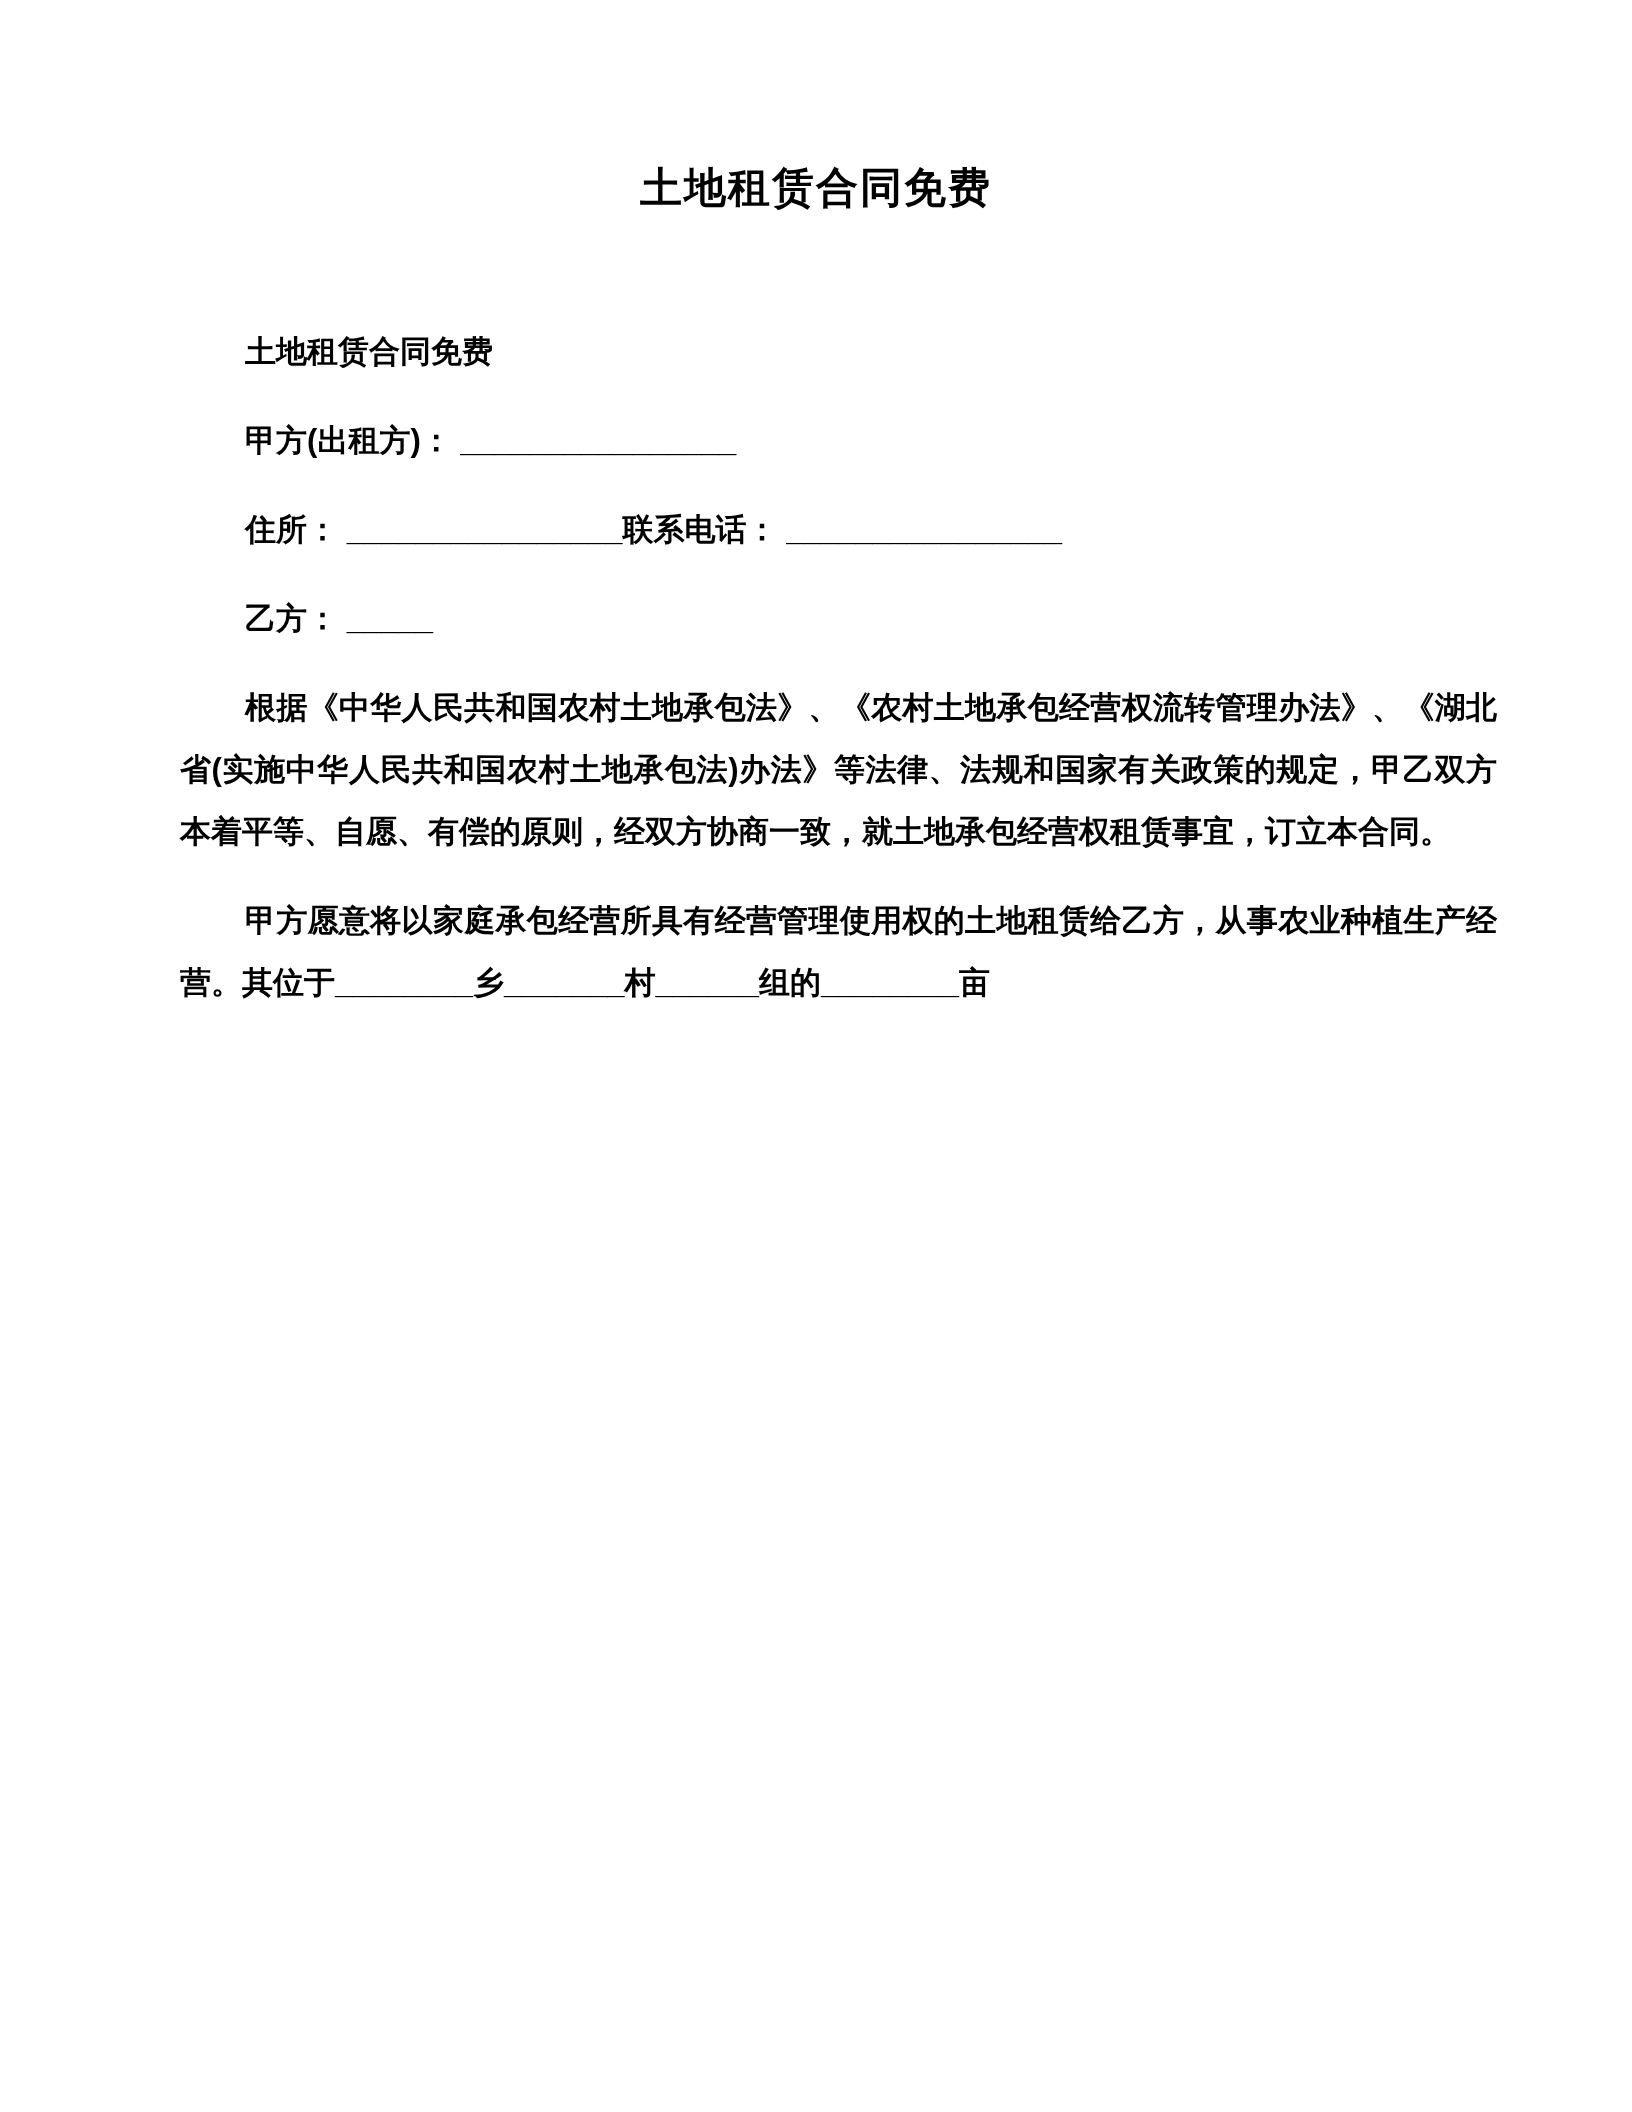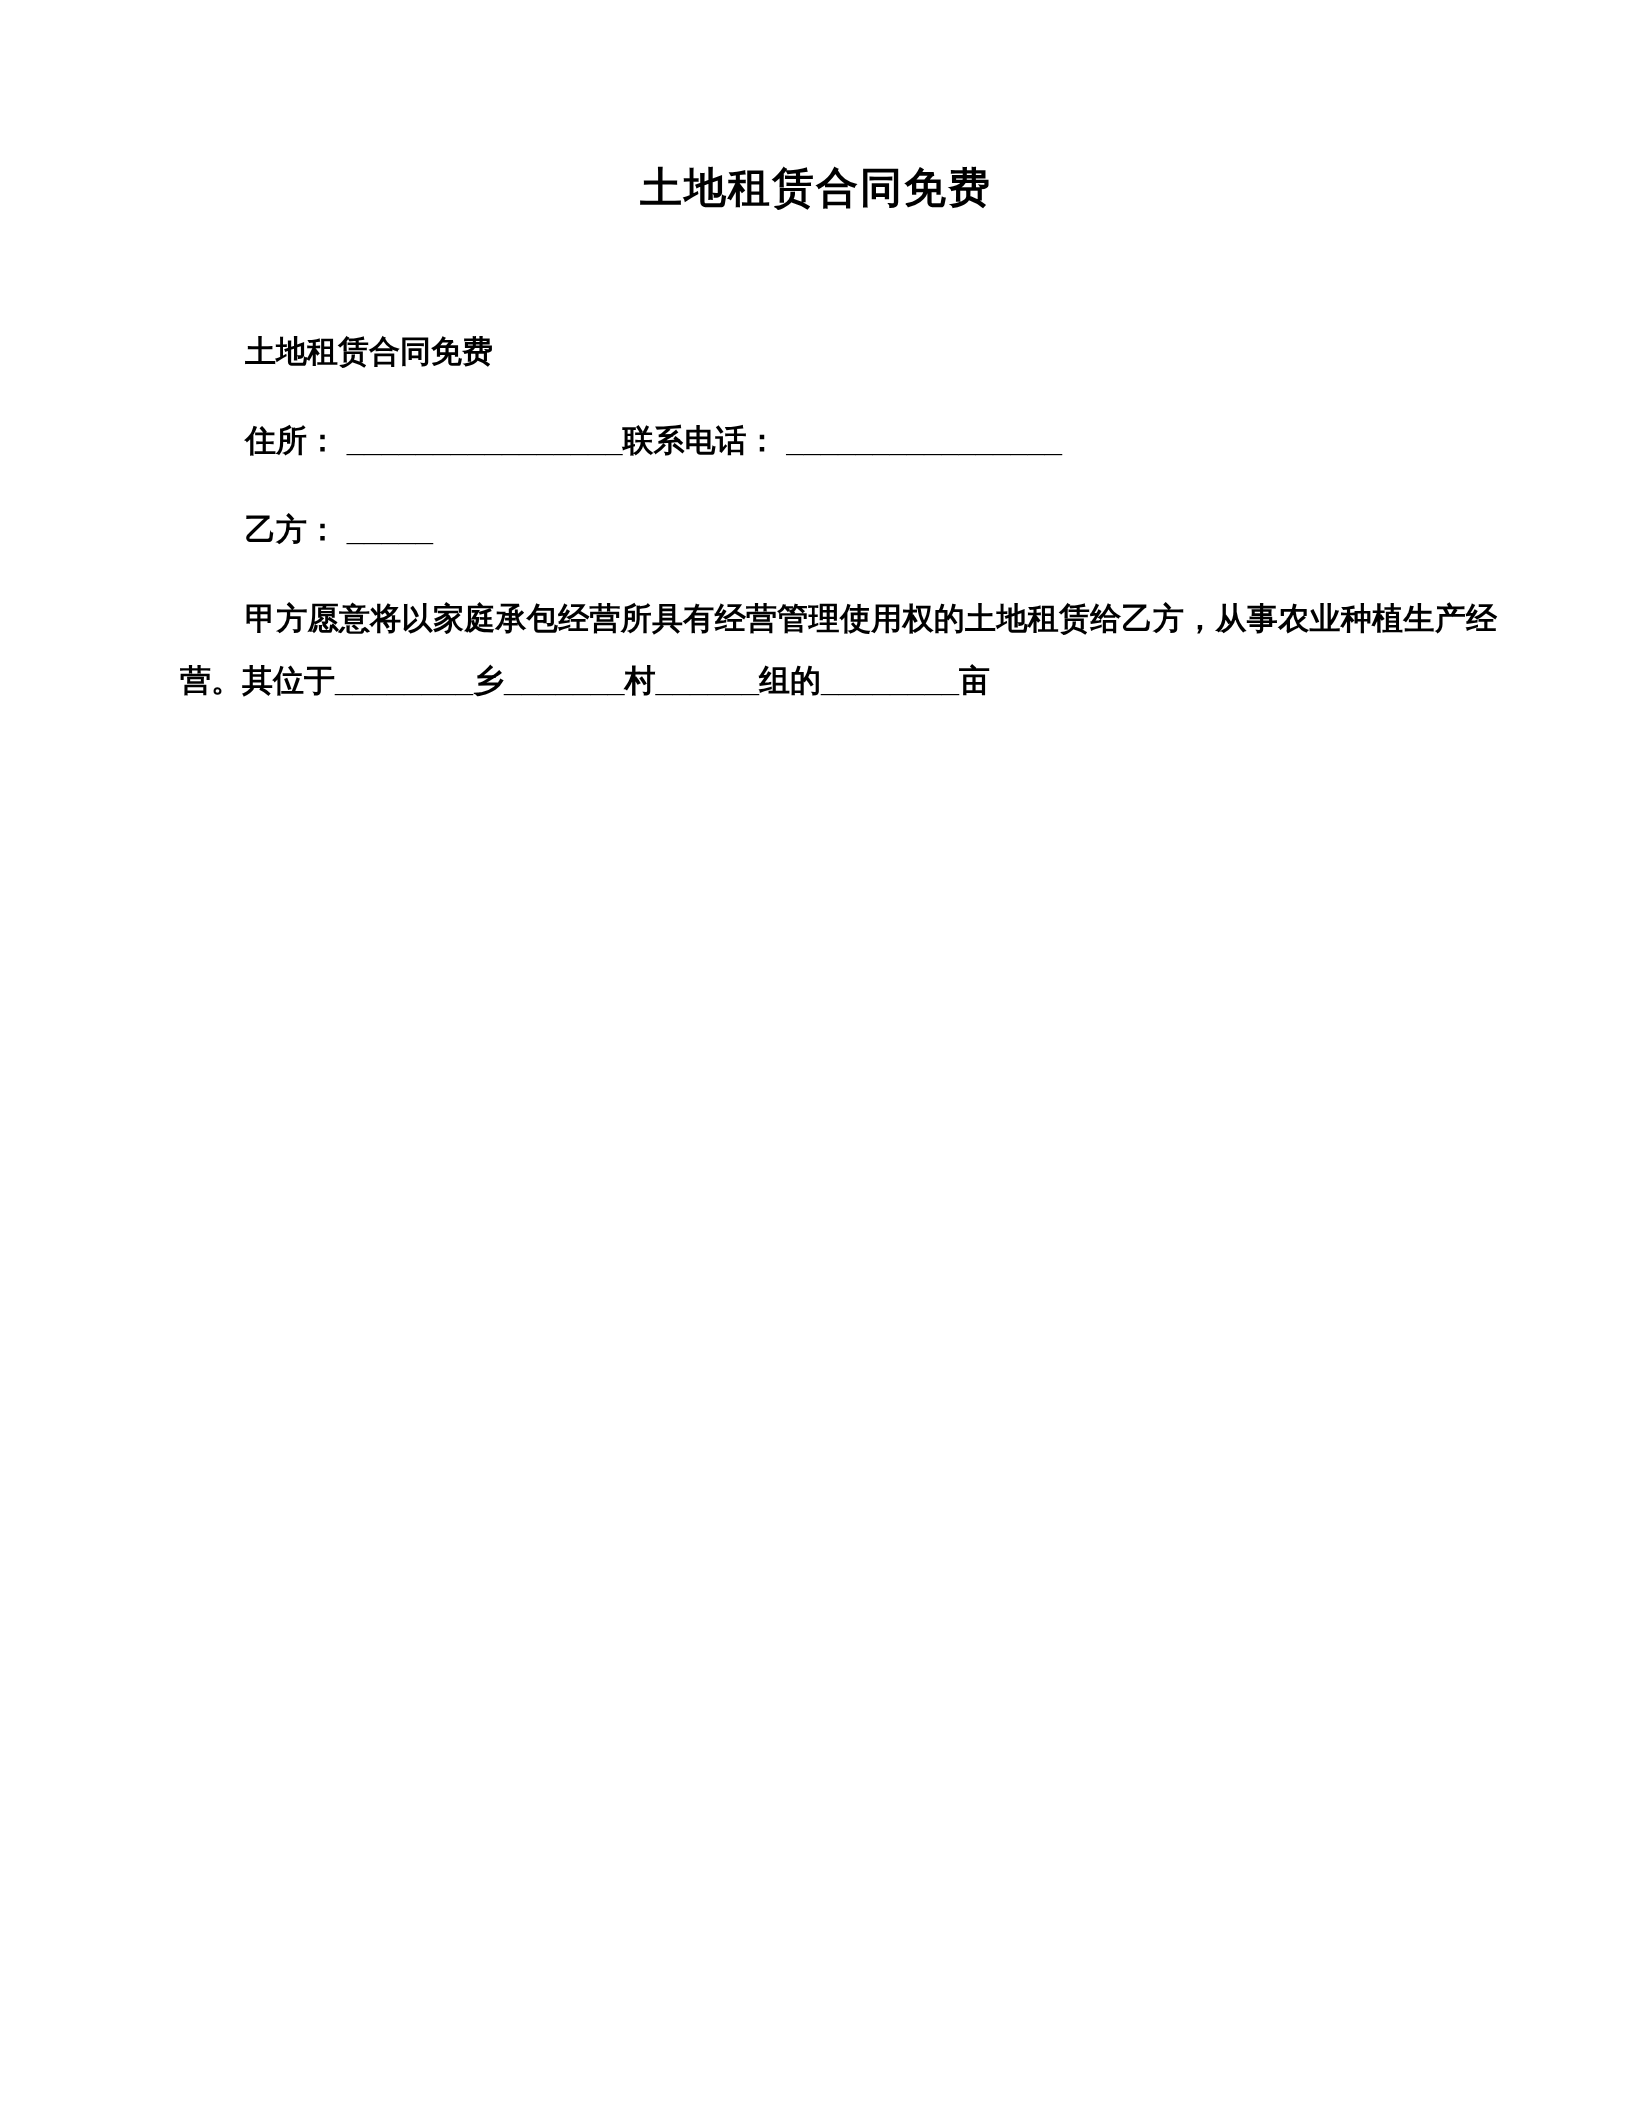--- a/index.html
+++ b/index.html
@@ -39,25 +39,27 @@
 </style>
 </head>
 <body>
 
 <div class="page">
 
   <h1 class="doc-title">土地租赁合同免费</h1>
 
   <p class="para">土地租赁合同免费</p>
 
+  <p class="para">甲方(出租方)： ________________</p>
 
   <p class="para">住所： ________________联系电话： ________________</p>
 
   <p class="para">乙方： _____</p>
 
 
 
+  <p class="para">根据《中华人民共和国农村土地承包法》、《农村土地承包经营权流转管理办法》、《湖北省(实施中华人民共和国农村土地承包法)办法》等法律、法规和国家有关政策的规定，甲乙双方本着平等、自愿、有偿的原则，经双方协商一致，就土地承包经营权租赁事宜，订立本合同。</p>
 
 
   <p class="para">甲方愿意将以家庭承包经营所具有经营管理使用权的土地租赁给乙方，从事农业种植生产经营。其位于________乡_______村______组的________亩</p>
 
 
 </div>
 
 </body></html>

